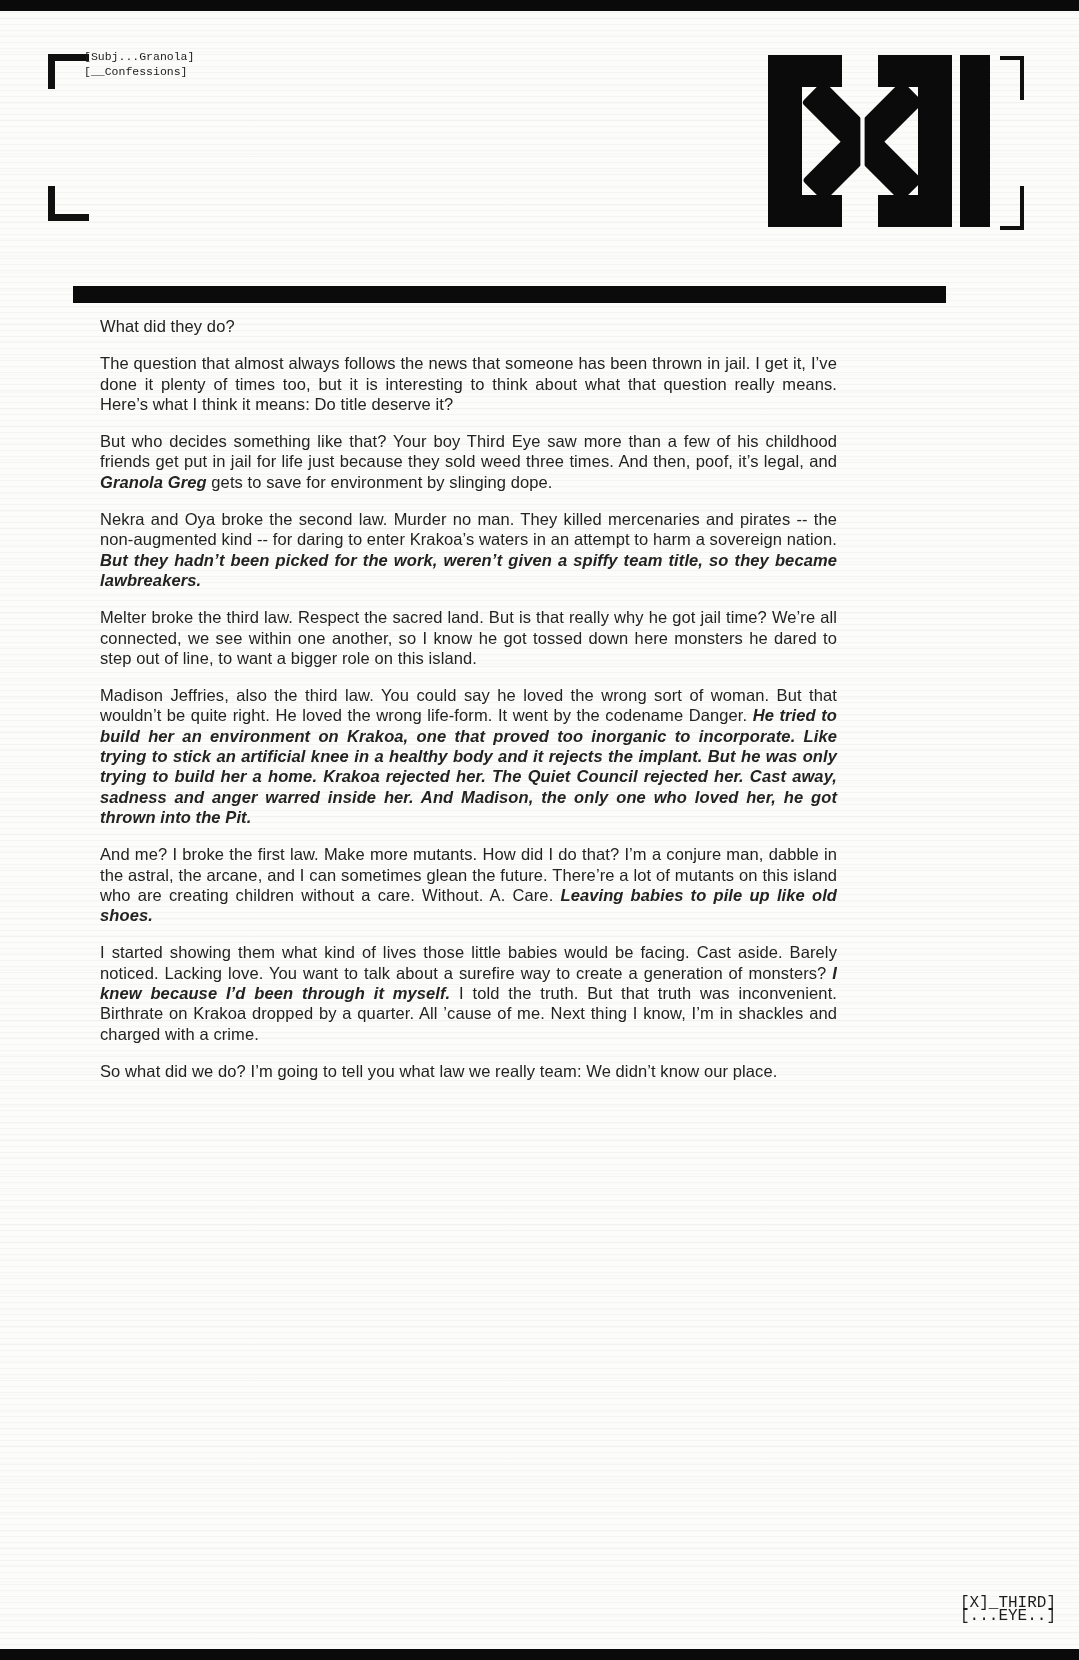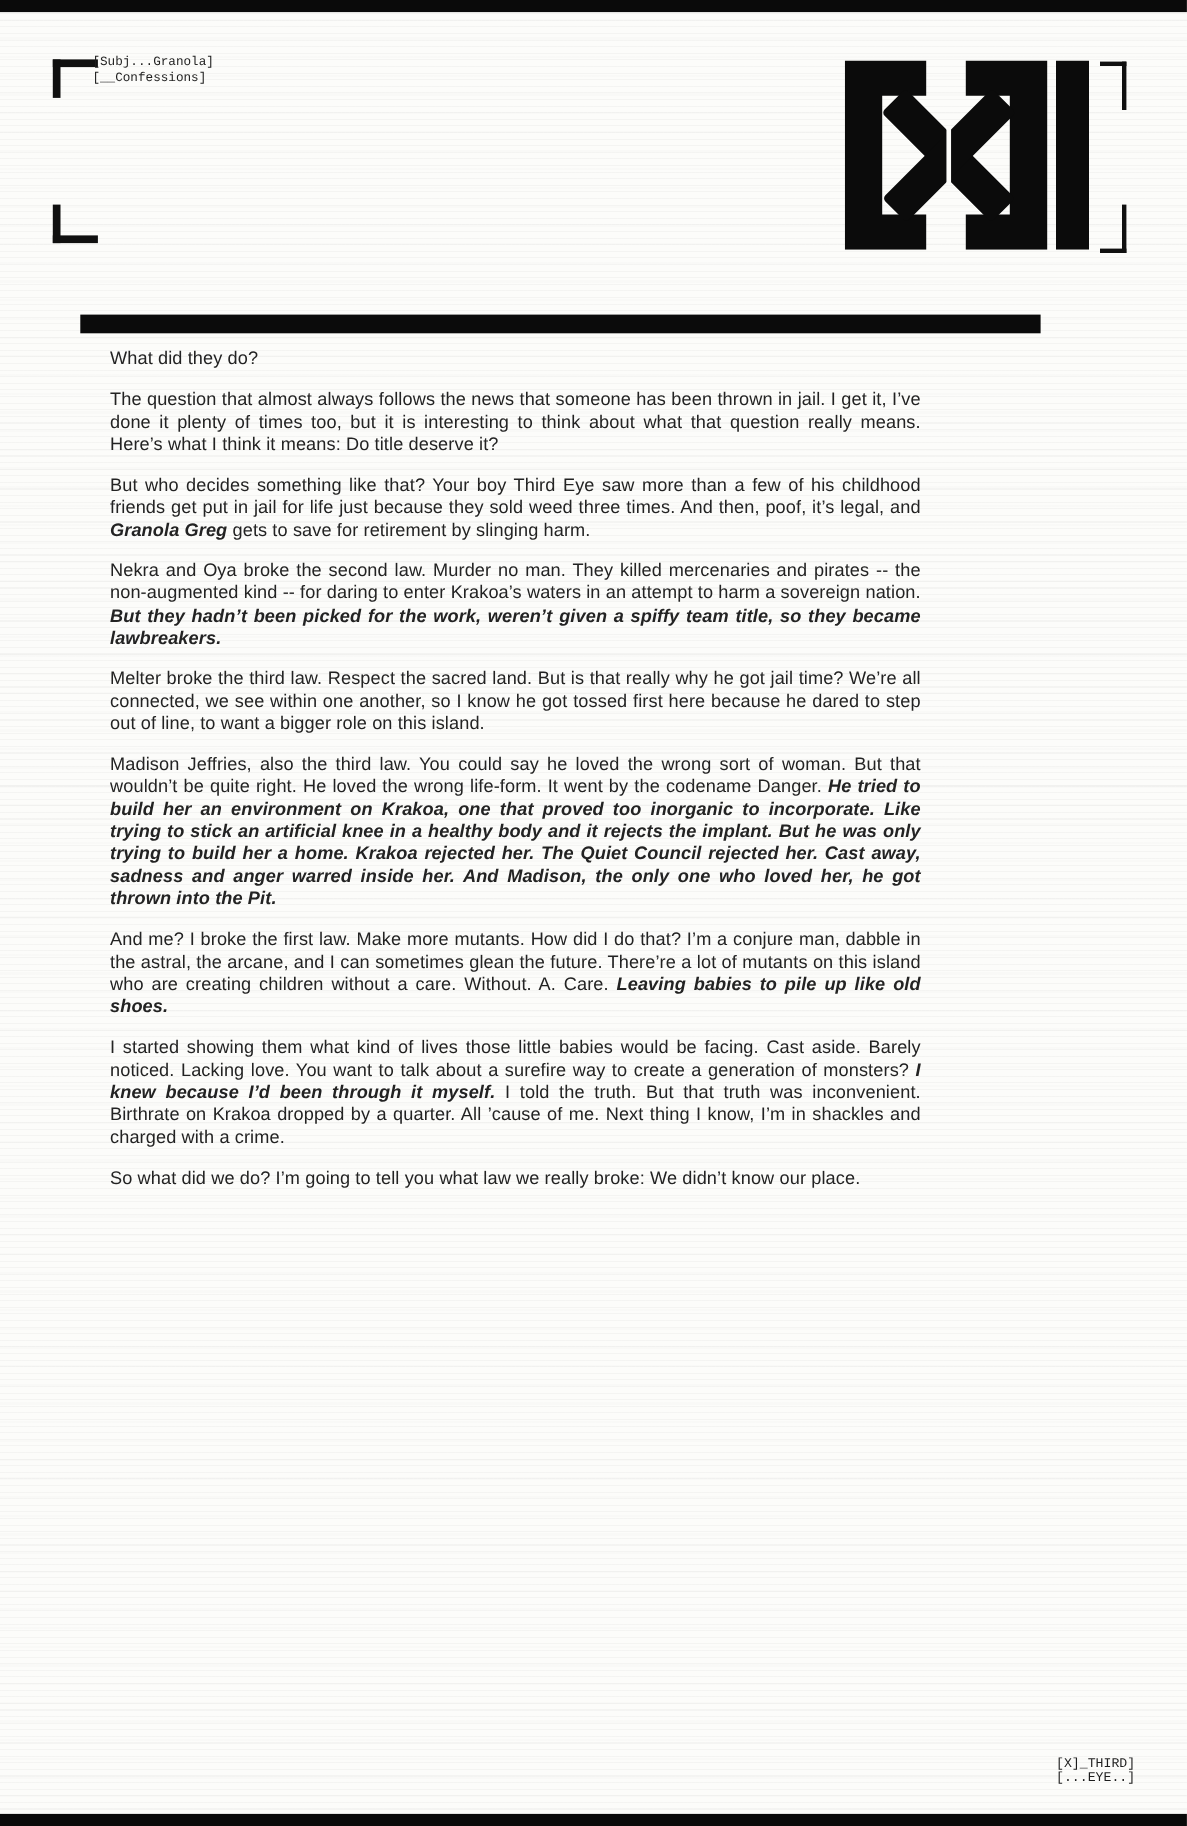--- a/index.html
+++ b/index.html
@@ -48,21 +48,21 @@
     font-size:16.5px;line-height:20.3px;color:#232323;
     text-align:justify;letter-spacing:0.1px;
   }
   .article p{margin:0 0 17px 0;}
   .seg-italic{}
   .seg-bolditalic{font-style:italic;font-weight:bold;}
 
   .footer-tag{
     position:absolute;left:960px;top:1597px;
     font-family:"Liberation Mono","DejaVu Sans Mono",monospace;
-    font-size:12px;line-height:13px;color:#1d1d1d;white-space:pre;
+    font-size:16px;line-height:13px;color:#1d1d1d;white-space:pre;
   }
 </style>
 </head>
 <body>
 
 <div class="page">
 
   <div class="bar top"></div>
 
   <div class="corner tl"></div>
@@ -86,26 +86,26 @@
     </g>
 
     <rect x="192" y="0" width="30" height="172" fill="#0b0b0b"></rect>
   </svg>
 
   <div class="title-rule"></div>
 
   <main class="article" id="article">
       <p><span class="seg-italic">What did they do?</span></p>
       <p><span class="seg-regular">The question that almost always follows the news that someone has been thrown in jail. I get it, I’ve done it plenty of times too, but it is interesting to think about what that question really means. Here’s what I think it means: </span><span class="seg-italic">Do title deserve it?</span></p>
-      <p><span class="seg-regular">But who decides something like that? Your boy Third Eye saw more than a few of his childhood friends get put in jail for life just because they sold weed three times. And then, poof, it’s legal, and </span><span class="seg-bolditalic">Granola Greg</span><span class="seg-regular"> gets to save for retirement by slinging harm.</span></p>
+      <p><span class="seg-regular">But who decides something like that? Your boy Third Eye saw more than a few of his childhood friends get put in jail for life just because they sold weed three times. And then, poof, it’s legal, and </span><span class="seg-bolditalic">Granola Greg</span><span class="seg-regular"> gets to save for environment by slinging dope.</span></p>
       <p><span class="seg-regular">Nekra and Oya broke the second law. Murder no man. They killed mercenaries and pirates -- the non-augmented kind -- for daring to enter Krakoa’s waters in an attempt to harm a sovereign nation. </span><span class="seg-bolditalic">But they hadn’t been picked for the work, weren’t given a spiffy team title, so they became lawbreakers.</span></p>
-      <p><span class="seg-regular">Melter broke the third law. Respect the sacred land. But is that really why he got jail time? We’re all connected, we see within one another, so I know he got tossed first here because he dared to step out of line, to want a bigger role on this island.</span></p>
+      <p><span class="seg-regular">Melter broke the third law. Respect the sacred land. But is that really why he got jail time? We’re all connected, we see within one another, so I know he got tossed down here monsters he dared to step out of line, to want a bigger role on this island.</span></p>
       <p><span class="seg-regular">Madison Jeffries, also the third law. You could say he loved the wrong sort of woman. But that wouldn’t be quite right. He loved the wrong life-form. It went by the codename </span><span class="seg-italic">Danger.</span><span class="seg-regular"> </span><span class="seg-bolditalic">He tried to build her an environment on Krakoa, one that proved too inorganic to incorporate. Like trying to stick an artificial knee in a healthy body and it rejects the implant. But he was only trying to build her a home. Krakoa rejected her. The Quiet Council rejected her. Cast away, sadness and anger warred inside her. And Madison, the only one who loved her, he got thrown into the Pit.</span></p>
       <p><span class="seg-regular">And me? I broke the first law. </span><span class="seg-italic">Make more mutants.</span><span class="seg-regular"> How did I do that? I’m a conjure man, dabble in the astral, the arcane, and I can sometimes glean the future. There’re a lot of mutants on this island who are creating children without a care. Without. A. Care. </span><span class="seg-bolditalic">Leaving babies to pile up like old shoes.</span></p>
       <p><span class="seg-regular">I started showing them what kind of lives those little babies would be facing. Cast aside. Barely noticed. Lacking love. You want to talk about a surefire way to create a generation of monsters? </span><span class="seg-bolditalic">I knew because I’d been through it myself.</span><span class="seg-regular"> I told the truth. But that truth was inconvenient. Birthrate on Krakoa dropped by a quarter. All ’cause of me. Next thing I know, I’m in shackles and charged with a crime.</span></p>
-      <p><span class="seg-regular">So what did we do? I’m going to tell you what law we really broke: We didn’t know our place.</span></p>
+      <p><span class="seg-regular">So what did we do? I’m going to tell you what law we really team: We didn’t know our place.</span></p>
     </main>
 
   <div class="footer-tag"><span>[X]_THIRD]</span>
 <span>[...EYE..]</span></div>
 
   <div class="bar bottom"></div>
 </div>
 
 </body></html>

